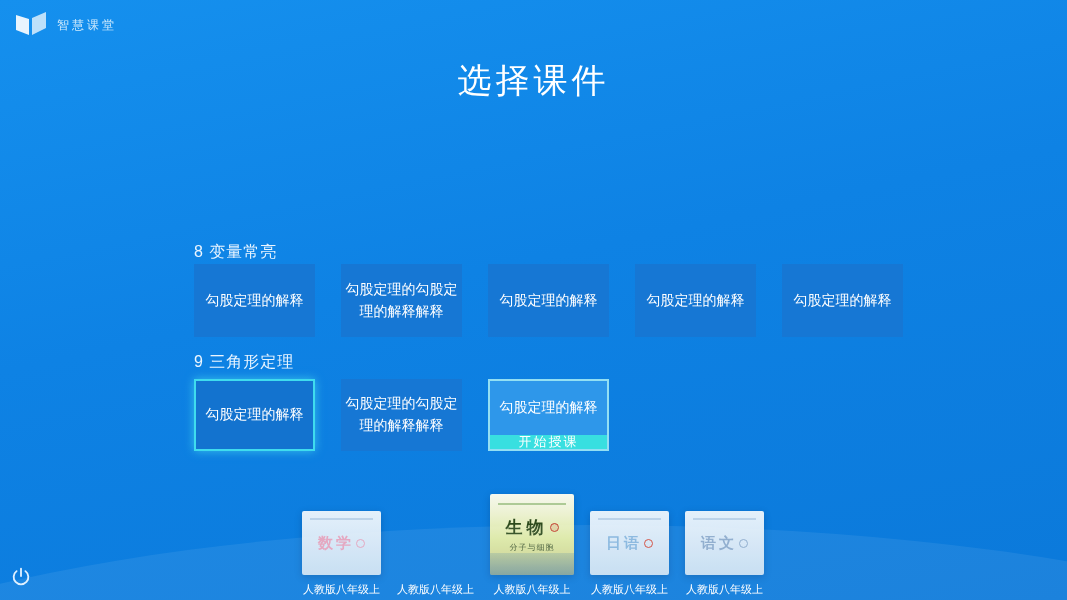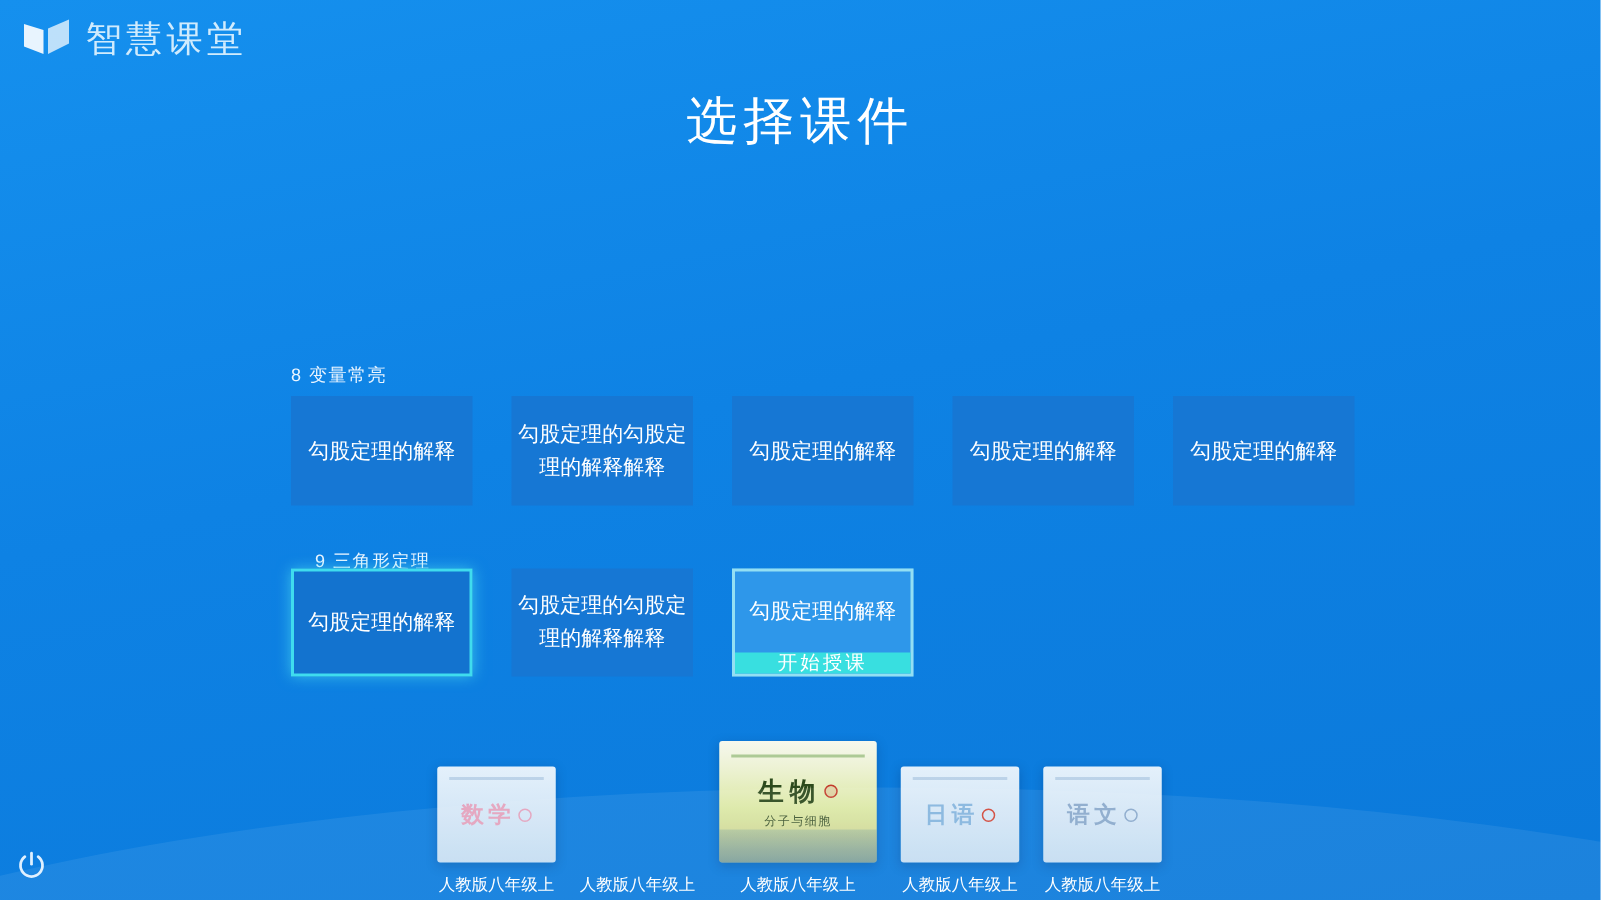--- a/index.html
+++ b/index.html
@@ -8,28 +8,28 @@
   .screen{
     position:relative; width:1067px; height:600px; overflow:hidden;
     background:linear-gradient(168deg,#1590ee 0%,#0e82e4 45%,#0b79da 100%);
   }
   .screen::after{
     content:""; position:absolute; left:-260px; top:525px; width:1700px; height:420px;
     border-radius:50%; background:rgba(255,255,255,0.07); pointer-events:none;
   }
   
   .logo{ position:absolute; left:14px; top:10px; display:flex; align-items:center; gap:9px; }
-  .logo-text{ font-size:24px; letter-spacing:3px; color:rgba(235,248,255,0.88); }
+  .logo-text{ font-size:12px; letter-spacing:3px; color:rgba(235,248,255,0.88); }
   
   .page-title{ position:absolute; top:58px; left:0; width:100%; text-align:center;
     font-size:34px; font-weight:normal; color:#ffffff; letter-spacing:4px; }
   
-  .section-header{ position:absolute; left:194px; font-size:12px; color:#eaf5ff; letter-spacing:1px;text-align:center; }
+  .section-header{ position:absolute; left:194px; font-size:16px; color:#eaf5ff; letter-spacing:1px;text-align:center; }
   .sec1-header{ top:242px; }
-  .sec2-header{ top:366px;margin-left:16px; }
+  .sec2-header{ top:352px; }
   .card-row{ position:absolute; left:194px; display:flex; gap:26px; }
   .row1{ top:264px; }
   .row2{ top:379px; }
   .card{
     width:121px; height:73px; background:#1677d4; color:#ffffff;
     display:flex; align-items:center; justify-content:center; text-align:center;
     font-size:14px; line-height:1.55; padding:0 4px; cursor:pointer;
   }
   .row2 .card{ height:72px; }
   .card.recent{
@@ -56,21 +56,21 @@
     width:79px; height:64px; border-radius:2px; position:relative;
     background:linear-gradient(180deg,rgba(246,250,253,0.92) 0%,rgba(229,238,246,0.85) 100%);
     box-shadow:0 2px 7px rgba(0,40,90,0.25);
     display:flex; flex-direction:column; align-items:center; justify-content:center;
   }
   .book-cover::before{ content:""; position:absolute; top:7px; left:8px; right:8px; height:2px;
     background:rgba(120,160,200,0.35); }
   .book-title{ font-size:15px; letter-spacing:3px; font-weight:bold; display:flex; align-items:center; gap:2px; }
   .badge-dot{ width:9px; height:9px; border-radius:50%; border:1px solid currentColor; display:inline-block; }
   .book.center .book-cover{
-    width:105px; height:81px;
+    width:84px; height:81px;
     background:linear-gradient(180deg,#f6f8ee 0%,#edf2d4 22%,#dcE9a6 55%,#cfd898 78%,#b9c9a0 100%);
   }
   .book.center .book-cover::before{ background:rgba(90,150,60,0.45); top:9px; }
   .book.center .book-cover::after{ content:""; position:absolute; left:0; right:0; bottom:0; height:22px;
     background:linear-gradient(180deg,rgba(90,140,160,0.25),rgba(70,120,150,0.5)); border-radius:0 0 2px 2px; }
   .book.center .book-title{ font-size:17px; color:#2c4a1c; letter-spacing:4px; }
   .book-subtitle{ font-size:8px; color:#3d5530; margin-top:3px; letter-spacing:1px; }
   .book-label{ margin-top:7px; font-size:11px; color:#ffffff; white-space:nowrap; }
   .t-math{ color:#e3a2bd; } .t-chem{ color:#7fb3de; } .t-bio .badge-dot{ border-color:#c23a2a; background:rgba(194,58,42,0.15); }
   .t-jp{ color:#85b5de; } .t-jp .badge-dot{ border-color:#d1483a; }

